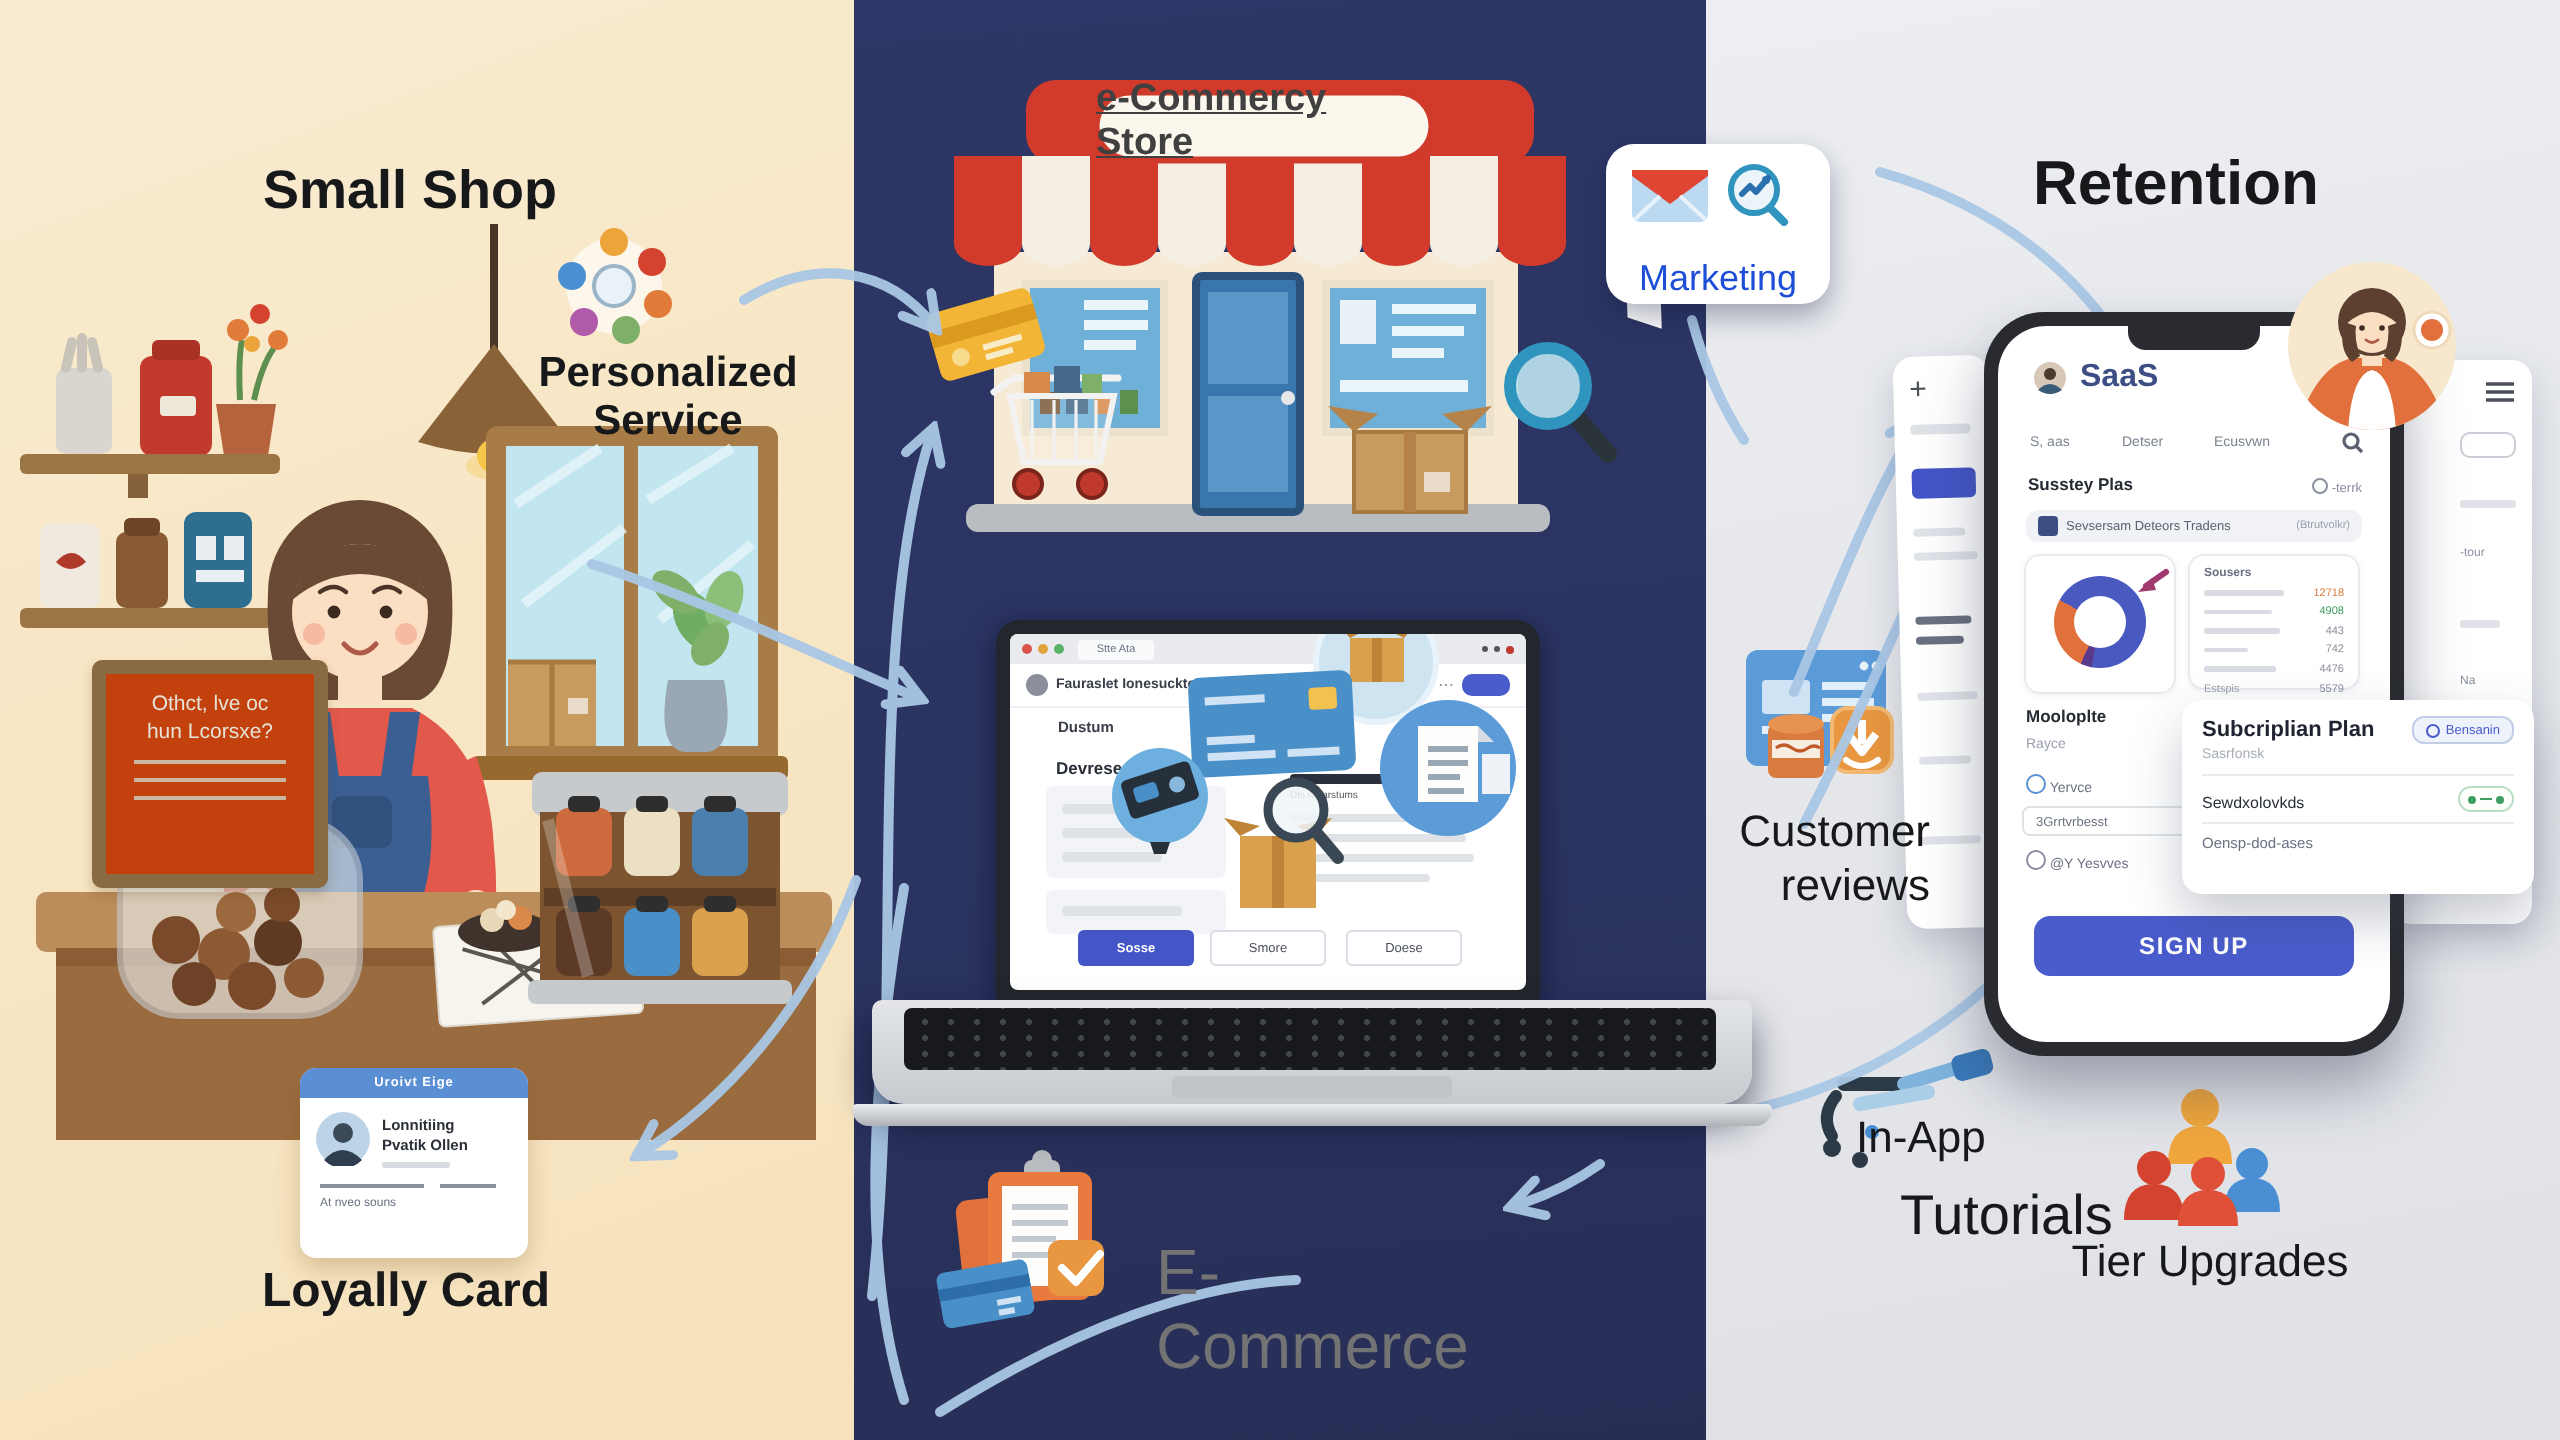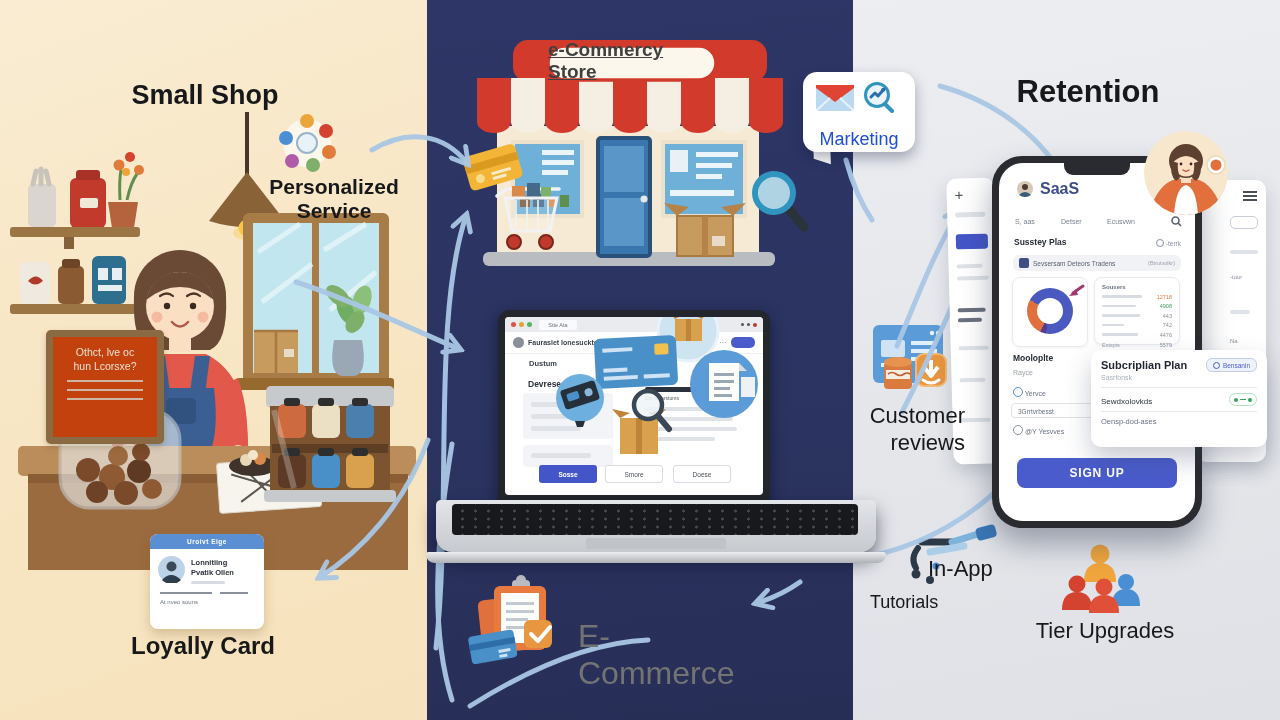--- a/index.html
+++ b/index.html
@@ -657,15 +657,15 @@
     </g>
     <circle cx="72" cy="34" r="9" fill="#fff" stroke="#f0d9b8" stroke-width="1.5"></circle>
     <circle cx="72" cy="34" r="5.5" fill="#e2703c"></circle>
   </svg>
 
   <div class="abs lbl" style="left:845px;top:402px;width:120px;text-align:right;font-size:22px;font-weight:500;line-height:27px;z-index:5;">
     <span>Customer</span><br>
     <span>reviews</span>
   </div>
   <div class="abs lbl" style="left:928px;top:556px;font-size:22px;font-weight:500;z-index:5;">In-App</div>
-  <div class="abs lbl" style="left:870px;top:592px;font-size:18px;font-weight:500;z-index:5;">Tutorials</div>
+  <div class="abs lbl" style="left:950px;top:592px;font-size:28px;font-weight:500;z-index:5;">Tutorials</div>
   <div class="abs lbl" style="left:1035px;top:618px;width:140px;text-align:center;font-size:22px;font-weight:500;z-index:5;">Tier Upgrades</div>
 </div>
 
 </body></html>

